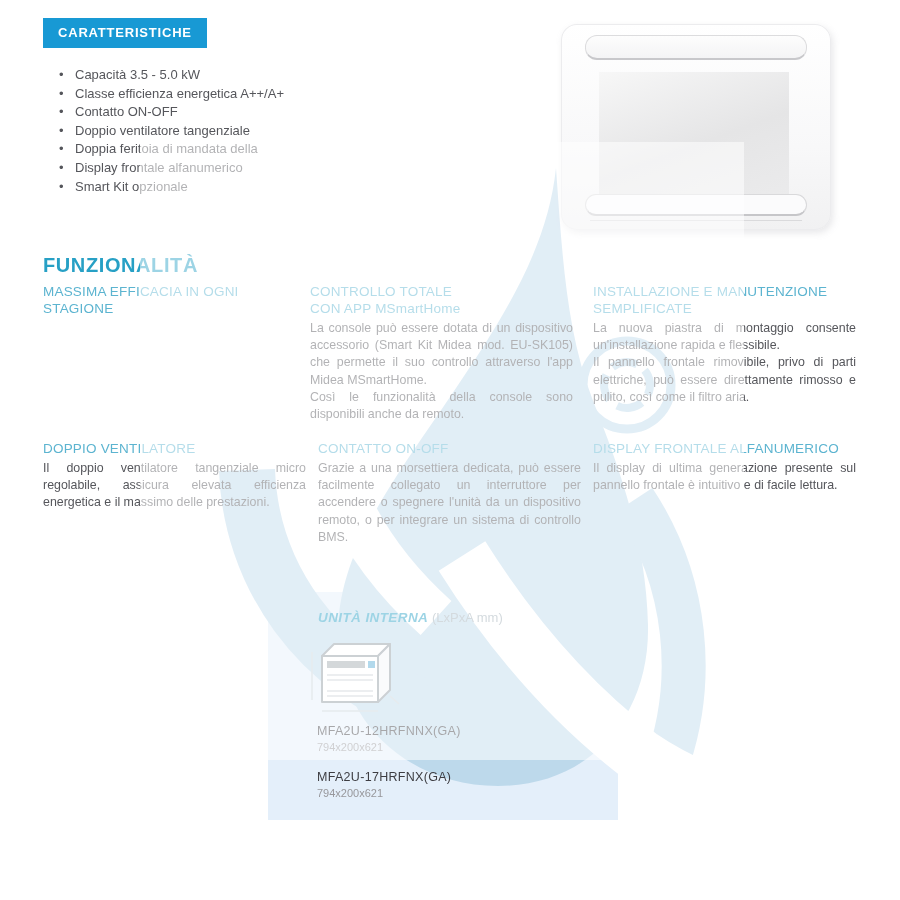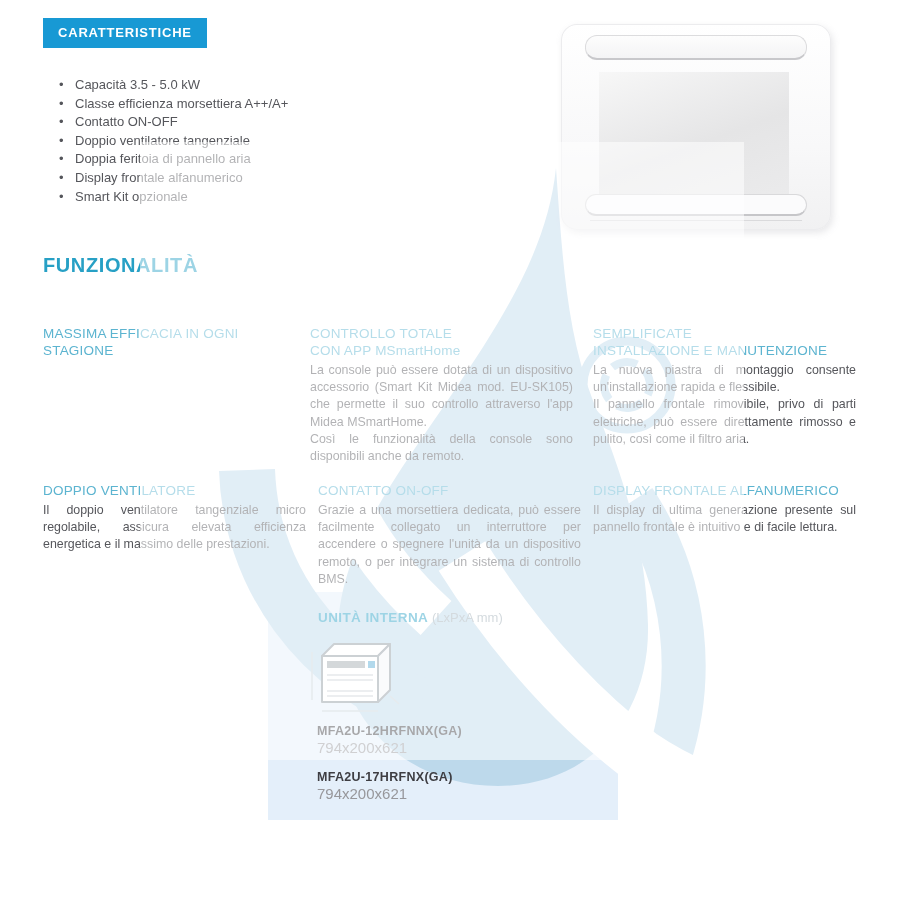--- a/index.html
+++ b/index.html
@@ -13,60 +13,60 @@
   .page > *{position:absolute;}
 
   
   .panel{left:268px;top:592px;width:350px;height:228px;background:var(--panel);z-index:1;}
   .wm{left:0;top:0;z-index:2;pointer-events:none;}
   .wash{left:140px;top:142px;width:604px;height:618px;background:rgba(255,255,255,.55);z-index:9;pointer-events:none;}
 
   
   .badge{left:43px;top:18px;height:30px;line-height:30px;padding:0 15px;background:var(--badge-bg);
          color:#fff;font-size:13px;font-weight:bold;letter-spacing:.8px;z-index:3;}
-  .features{left:58px;top:66px;list-style:none;z-index:3;margin-top:10px;}
+  .features{left:58px;top:66px;list-style:none;z-index:3;}
   .features li{position:relative;font-size:13px;line-height:18.6px;color:var(--text-dark);padding-left:17px;}
   .features li::before{content:"•";position:absolute;left:1px;top:0;color:var(--text-dark);}
 
   
   .unit{left:561px;top:24px;width:270px;height:206px;border-radius:16px;z-index:3;
         background:linear-gradient(180deg,#ffffff,#f8f8f9 60%,#f1f1f2);
         box-shadow:0 0 0 1px #ececee inset,2px 3px 7px rgba(150,150,158,.22);}
   .unit > *{position:absolute;}
   .unit-top-slot{left:24px;top:11px;right:24px;height:25px;border-radius:12px;
         background:linear-gradient(#fdfdfd,#f4f4f5);border:1px solid #dcdcde;border-bottom:2px solid #c8c8cb;}
   .unit-logo{left:50%;top:60px;width:26px;height:3px;background:#c6c6c9;border-radius:2px;transform:translateX(-50%);}
   .unit-face{left:38px;top:48px;right:42px;bottom:30px;
         background:linear-gradient(160deg,#f7f7f7,#e5e5e6 55%,#ebebec);}
   .unit-bottom-slot{left:24px;right:24px;bottom:14px;height:22px;border-radius:11px;
         background:#fbfbfc;border:1px solid #d9d9db;border-bottom:2px solid #c6c6c9;}
   .unit-bottom-slot::after{content:"";position:absolute;left:4px;right:4px;bottom:-7px;height:1px;background:#dadadc;}
 
   
   .section-title{left:43px;top:254px;font-size:20px;font-weight:bold;color:var(--teal);letter-spacing:.6px;z-index:3;}
-  .fn{width:263px;z-index:3;margin-top:42px;}
+  .fn{width:263px;z-index:3;}
   .fn h3{font-size:13.5px;line-height:17px;font-weight:normal;color:var(--subhead);letter-spacing:.2px;}
   .fn h3 span{display:block;}
   .fn h3 span:empty{display:none;}
   .fn p{margin-top:3px;font-size:12.4px;line-height:17.2px;color:var(--text-dark);
         text-align:justify;white-space:pre-line;}
   .pos-r1c1{left:43px;top:283px;} .pos-r1c2{left:310px;top:283px;} .pos-r1c3{left:593px;top:283px;}
   .pos-r2c1{left:43px;top:440px;} .pos-r2c2{left:318px;top:440px;} .pos-r2c3{left:593px;top:440px;}
 
   
   .panel-content{left:268px;top:592px;width:350px;height:228px;z-index:3;}
   .panel-content > *{position:absolute;}
   .panel-title{left:50px;top:18px;font-size:13.5px;}
-  .panel-title .pt{font-weight:bold;color:var(--teal);letter-spacing:.4px;}
+  .panel-title .pt{font-weight:bold;color:var(--teal);letter-spacing:.4px;font-style:italic;}
   .panel-title .ps{color:#9fadb6;font-size:13px;}
   .unit-icon{left:38px;top:42px;}
   .model-row{left:49px;}
   .row-0{top:132px;} .row-1{top:178px;}
-  .model-name{font-size:12.5px;font-weight:bold;color:var(--model-dark);letter-spacing:.3px;line-height:15.5px;}
-  .model-dims{font-size:15px;color:var(--text-grey);line-height:15.5px;}
+  .model-name{font-size:12.5px;font-weight:normal;color:var(--model-dark);letter-spacing:.3px;line-height:15.5px;}
+  .model-dims{font-size:11px;color:var(--text-grey);line-height:15.5px;}
 </style>
 </head>
 <body>
 
 <div class="page">
 
   <div class="panel"></div>
 
   <svg class="wm" width="900" height="900" viewBox="0 0 900 900">
     <path fill="#bdd9eb" d="M556 168 C548 242 512 306 452 394 C394 480 340 548 338 630 C336 720 408 786 498 786 C590 786 650 716 648 625 C646 540 620 470 592 398 C566 330 562 252 556 168 Z"></path>
@@ -75,24 +75,24 @@
     <path fill="none" stroke="#ffffff" stroke-width="55" d="M462 556 Q540 680 640 756 Q690 790 760 810"></path>
     <path fill="none" stroke="#ffffff" stroke-width="46" d="M332 458 Q356 546 436 618"></path>
     <circle cx="627" cy="385" r="44" fill="none" stroke="#bdd9eb" stroke-width="9"></circle>
     <circle cx="627" cy="385" r="23" fill="none" stroke="#bdd9eb" stroke-width="8" stroke-dasharray="26 10" transform="rotate(-40 627 385)"></circle>
   </svg>
 
   <div class="badge">CARATTERISTICHE</div>
 
   <ul class="features">
     <li>Capacità 3.5 - 5.0 kW</li>
-    <li>Classe efficienza morsettiera A++/A+</li>
+    <li>Classe efficienza energetica A++/A+</li>
     <li>Contatto ON-OFF</li>
     <li>Doppio ventilatore tangenziale</li>
-    <li>Doppia feritoia di pannello aria</li>
+    <li>Doppia feritoia di mandata della</li>
     <li>Display frontale alfanumerico</li>
     <li>Smart Kit opzionale</li>
   </ul>
 
   <div class="unit">
     <div class="unit-top-slot"></div>
     <div class="unit-logo"></div>
     <div class="unit-face"></div>
     <div class="unit-bottom-slot"></div>
   </div>
@@ -110,22 +110,22 @@
     <h3>
       <span>CONTROLLO TOTALE</span>
         <span>CON APP MSmartHome</span>
     </h3>
     <p>La console può essere dotata di un dispositivo accessorio (Smart Kit Midea mod. EU-SK105) che permette il suo controllo attraverso l'app Midea MSmartHome.
 Così le funzionalità della console sono disponibili anche da remoto.</p>
   </section>
 
   <section class="fn pos-r1c3">
     <h3>
-      <span>SEMPLIFICATE</span>
-        <span>INSTALLAZIONE E MANUTENZIONE</span>
+      <span>INSTALLAZIONE E MANUTENZIONE</span>
+        <span>SEMPLIFICATE</span>
     </h3>
     <p>La nuova piastra di montaggio consente un'installazione rapida e flessibile.
 Il pannello frontale rimovibile, privo di parti elettriche, può essere direttamente rimosso e pulito, così come il filtro aria.</p>
   </section>
 
   <section class="fn pos-r2c1">
     <h3>
       <span>DOPPIO VENTILATORE</span>
     </h3>
     <p>Il doppio ventilatore tangenziale micro regolabile, assicura elevata efficienza energetica e il massimo delle prestazioni.</p>

